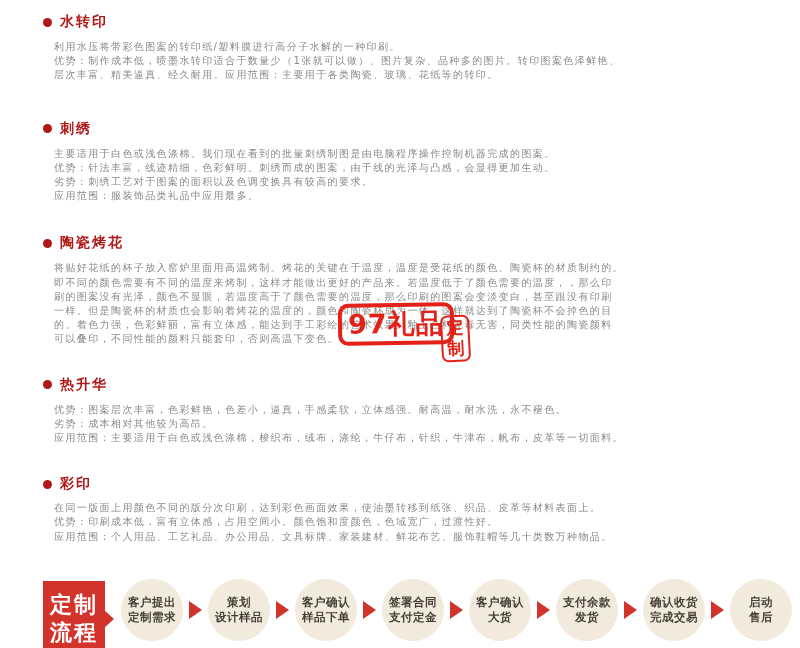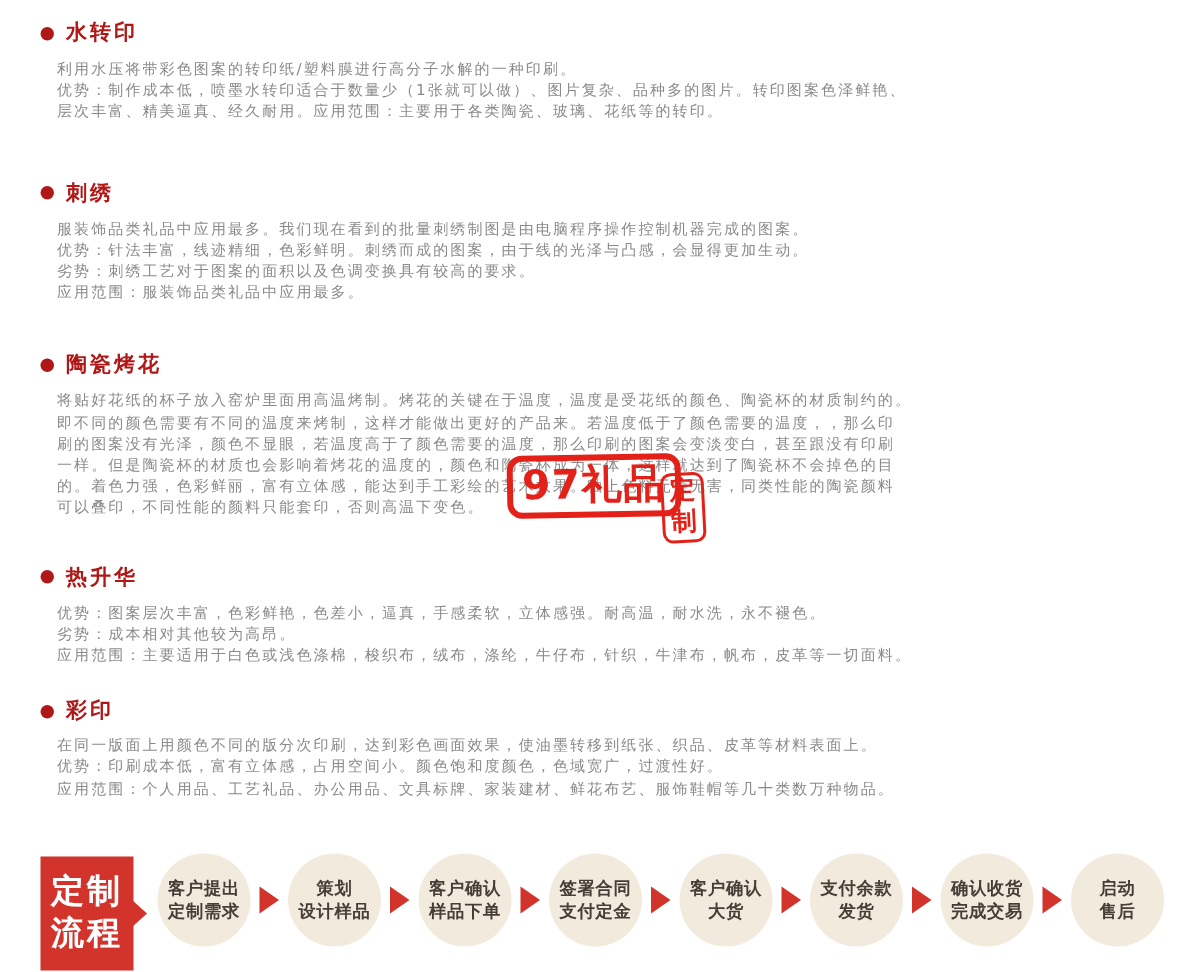--- a/index.html
+++ b/index.html
@@ -10,21 +10,21 @@
     --beige-circle:#f2ebdd;
     --circle-text:#473f37;
   }
   *{margin:0;padding:0;box-sizing:border-box;}
   html,body{background:#ffffff;}
   .page{
     position:relative;
     width:800px;height:648px;
     overflow:hidden;
     background:#ffffff;
-    padding:13px 25px 0 27px;
+    padding:13px 25px 0 43px;
     font-family:"DejaVu Sans", sans-serif;
   }
   .section-heading{
     display:flex;align-items:center;gap:8px;
     margin-bottom:9px;
   }
   .bullet{
     width:9px;height:9px;border-radius:50%;
     background:var(--red-heading);
     flex:0 0 auto;
@@ -38,21 +38,21 @@
     margin-left:11px;
     color:var(--gray-body);
     font-size:10px;
     line-height:14.2px;
     letter-spacing:1.4px;
   }
   .body-line{white-space:nowrap;}
   .sec-1{margin-bottom:37px;}
   .sec-2{margin-bottom:31px;}
   .sec-3{margin-bottom:29px;margin-top:12px;}
-  .sec-4{margin-bottom:20px;}
+  .sec-4{margin-bottom:30px;}
   .sec-5{margin-bottom:34px;font-family:Liberation Mono, monospace;}
 
   
   .watermark-badge{
     position:absolute;left:338px;top:303px;
     border:4px solid var(--red-watermark);
     border-radius:10px;
     color:var(--red-watermark);
     font-size:27px;font-weight:900;
     letter-spacing:1px;
@@ -137,21 +137,21 @@
       <div class="body-line">层次丰富、精美逼真、经久耐用。应用范围：主要用于各类陶瓷、玻璃、花纸等的转印。</div>
     </div>
   </div>
 
   <div class="section sec-2">
     <div class="section-heading">
       <span class="bullet"></span>
       <span class="heading-text">刺绣</span>
     </div>
     <div class="section-body">
-      <div class="body-line">服装饰品类礼品中应用最多。我们现在看到的批量刺绣制图是由电脑程序操作控制机器完成的图案。</div>
+      <div class="body-line">主要适用于白色或浅色涤棉。我们现在看到的批量刺绣制图是由电脑程序操作控制机器完成的图案。</div>
       <div class="body-line">优势：针法丰富，线迹精细，色彩鲜明。刺绣而成的图案，由于线的光泽与凸感，会显得更加生动。</div>
       <div class="body-line">劣势：刺绣工艺对于图案的面积以及色调变换具有较高的要求。</div>
       <div class="body-line">应用范围：服装饰品类礼品中应用最多。</div>
     </div>
   </div>
 
   <div class="section sec-3">
     <div class="section-heading">
       <span class="bullet"></span>
       <span class="heading-text">陶瓷烤花</span>

